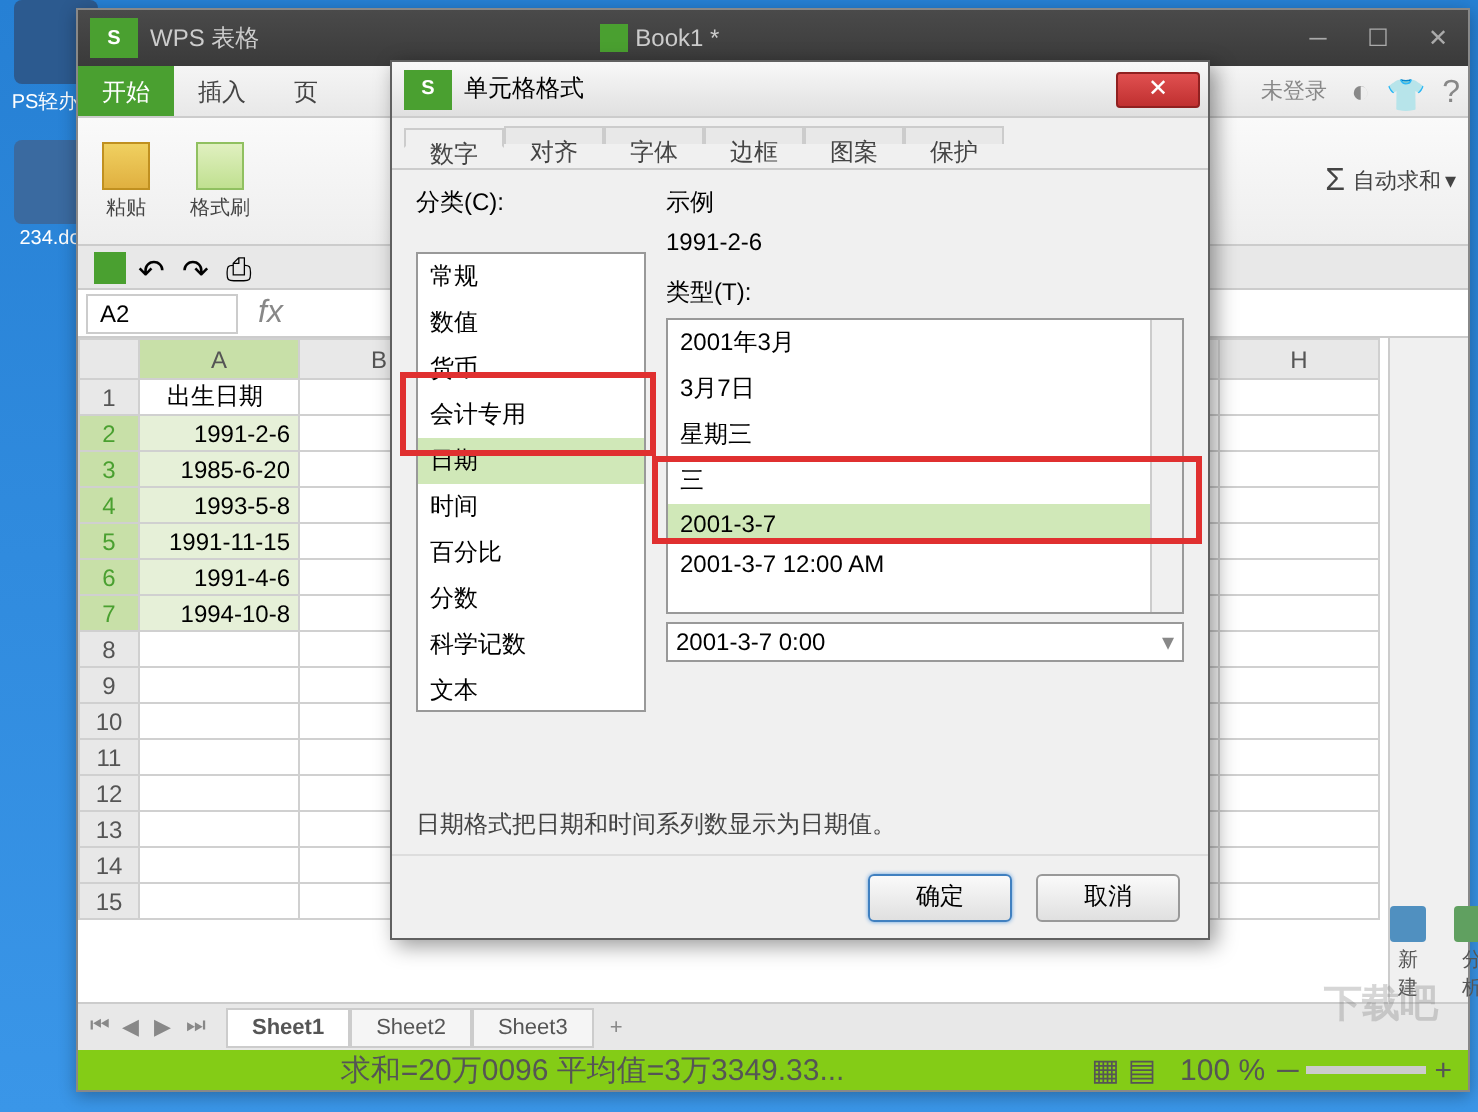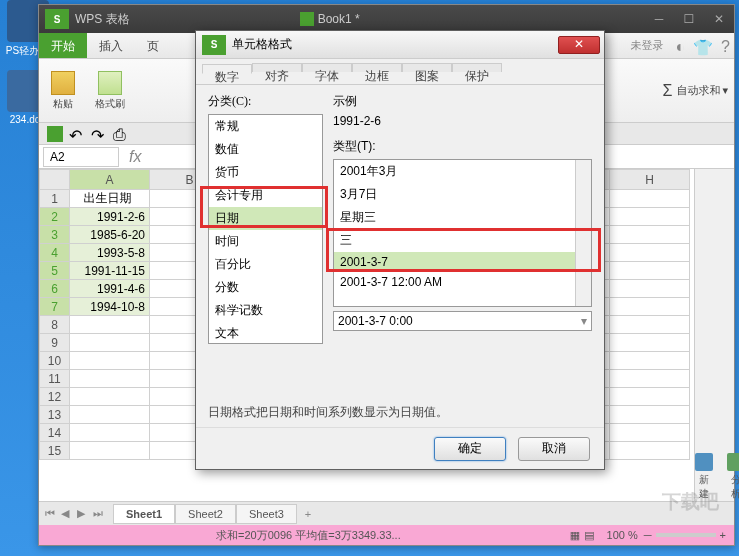--- a/index.html
+++ b/index.html
@@ -60,36 +60,36 @@
 .rp-item .rp-icon { width: 18px; height: 18px; margin: 0 auto 2px; background: #5090c0; border-radius: 2px; }
 
 
 .sheet-tabs { height: 24px; background: #e8e8e8; border-top: 1px solid #ccc; display: flex; align-items: center; padding: 0 6px; font-size: 11px; }
 .sheet-nav { display: flex; gap: 2px; margin-right: 6px; }
 .sheet-nav span { width: 14px; height: 14px; color: #888; }
 .sheet-tab { padding: 3px 12px; border: 1px solid #ccc; background: #f5f5f5; color: #555; }
 .sheet-tab.active { background: white; font-weight: bold; }
 
 
-.status-bar { height: 20px; background: #f9a8d4; display: flex; align-items: center; font-size: 11px; color: #555; padding: 0 8px; }
+.status-bar { height: 20px; background: #84cc16; display: flex; align-items: center; font-size: 15px; color: #555; padding: 0 8px; }
 .status-center { margin-left: auto; margin-right: auto; }
 .zoom { margin-left: 8px; }
 
 
 .dialog { position: absolute; left: 195px; top: 30px; width: 410px; height: 440px; background: #f0f0f0; border: 1px solid #606060; box-shadow: 3px 3px 10px rgba(0,0,0,0.4); display: flex; flex-direction: column; }
 .dlg-title { height: 28px; background: linear-gradient(to bottom, #f8f8f8, #e0e0e0); display: flex; align-items: center; padding: 0 4px; border-bottom: 1px solid #ccc; }
 .dlg-title .wps-logo { margin-left: 2px; }
 .dlg-title-text { margin-left: 6px; font-size: 12px; text-align: center; }
 .dlg-close { margin-left: auto; width: 42px; height: 18px; background: linear-gradient(to bottom, #e05050, #c03030); border: 1px solid #902020; color: white; text-align: center; font-size: 12px; line-height: 14px; border-radius: 2px; }
 .dlg-tabs { height: 26px; display: flex; border-bottom: 1px solid #ccc; padding: 4px 6px 16px; gap: 0; }
 .dlg-tab { padding: 4px 12px; font-size: 12px; border: 1px solid #ccc; border-bottom: none; background: #e8e8e8; color: #444; }
 .dlg-tab.active { background: #f0f0f0; border-bottom: 1px solid #f0f0f0; position: relative; top: 1px; }
 .dlg-body { flex: 1; padding: 8px 12px; display: flex; gap: 10px; font-size: 12px; }
 .dlg-left { width: 115px; }
-.dlg-left-label { margin-bottom: 4px; font-family: Liberation Serif, serif; }
+.dlg-left-label { margin-bottom: 16px; }
 .category-list { border: 1px solid #999; background: white; height: 230px; overflow: hidden; }
 .category-list div { padding: 3px 6px; }
 .category-list .sel { background: #d0e8b8; }
 .red-box1 { position: absolute; border: 3px solid #e03030; left: 200px; top: 186px; width: 128px; height: 42px; pointer-events: none; }
 .dlg-right { flex: 1; }
 .sample-label { margin-bottom: 4px; }
 .sample-val { margin-bottom: 10px; }
 .type-label { margin-bottom: 4px; }
 .type-list { border: 1px solid #999; background: white; height: 148px; position: relative; }
 .type-list div { padding: 3px 6px; }

